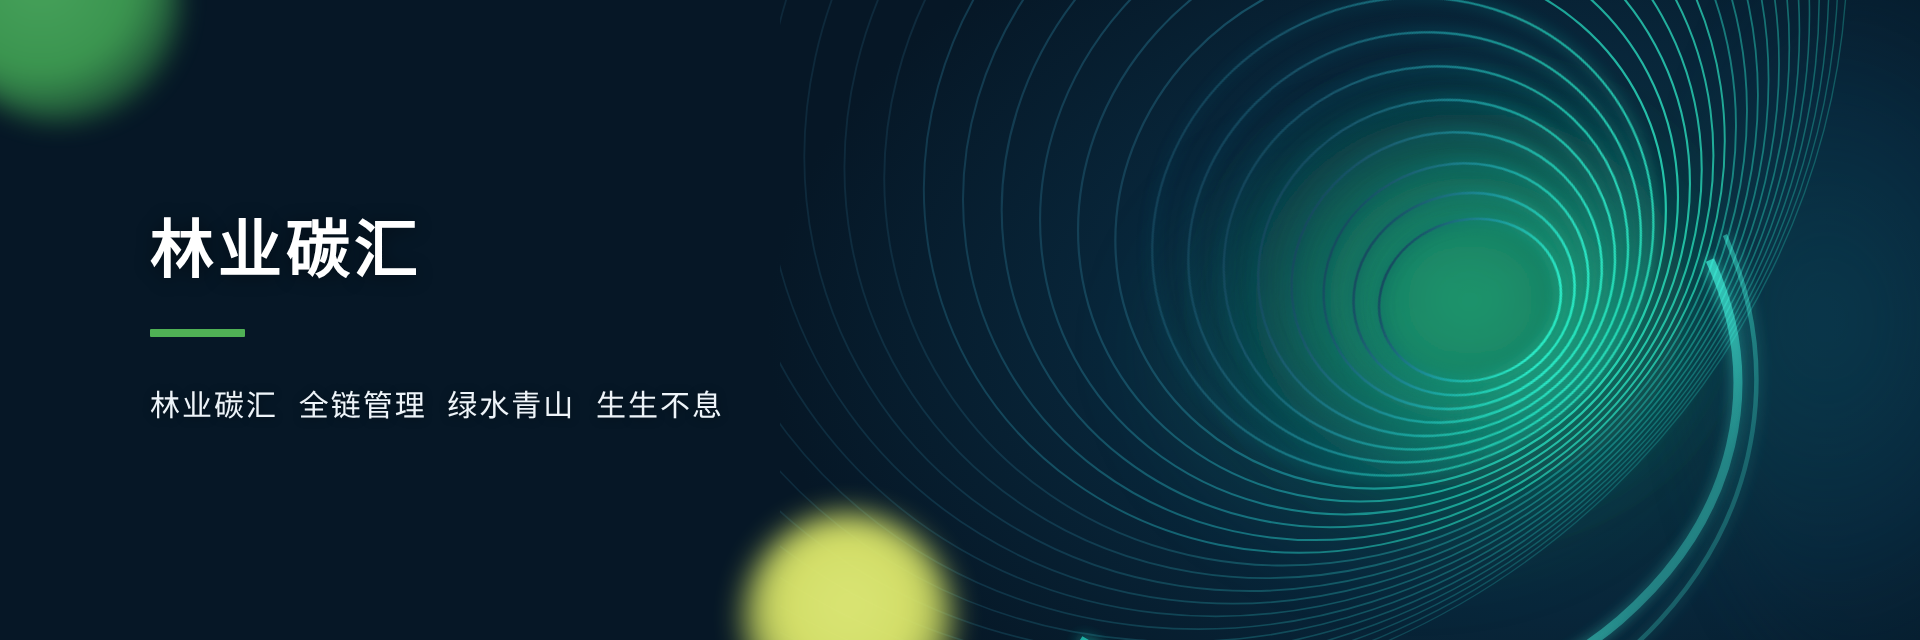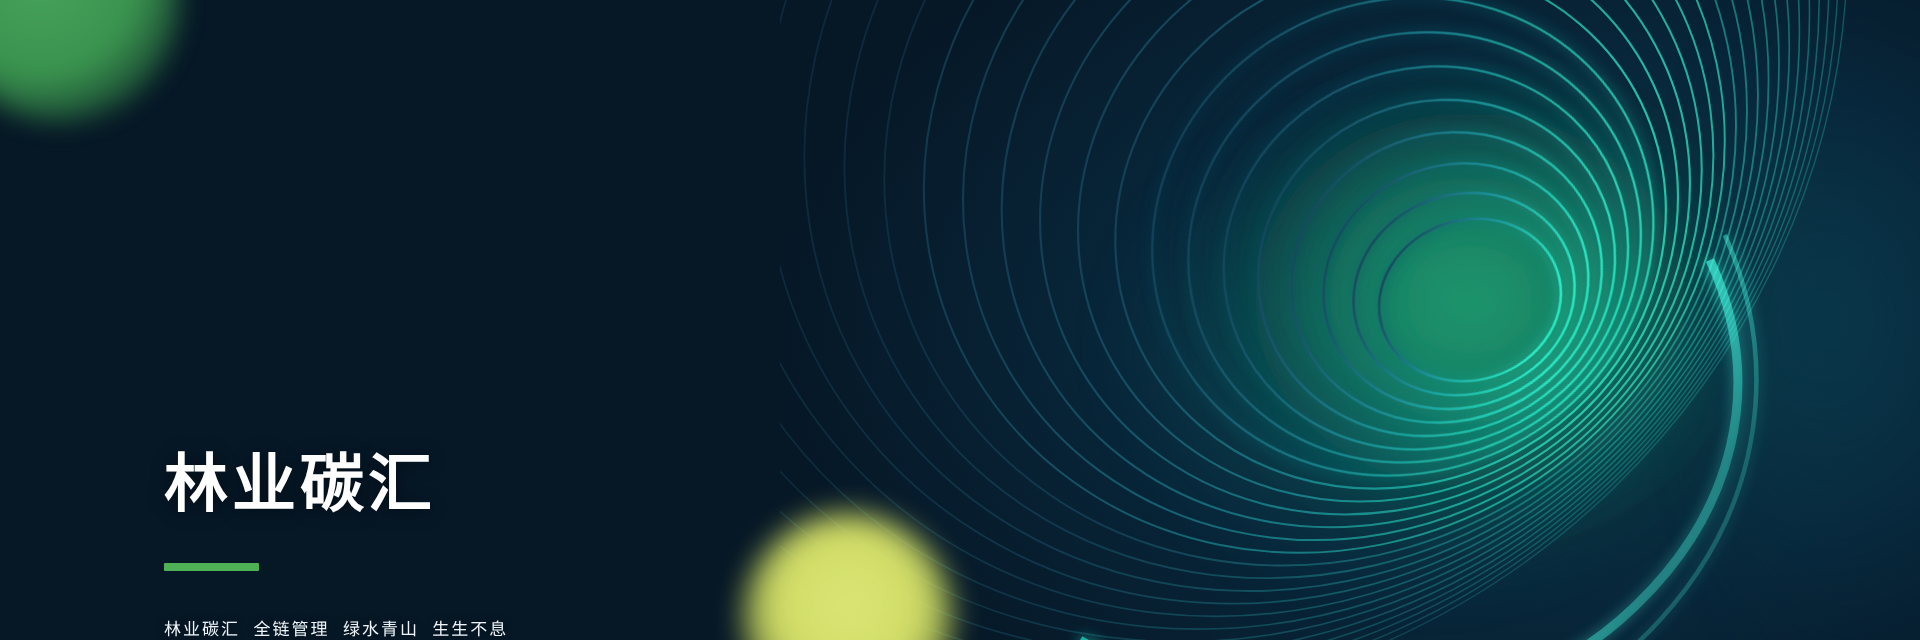--- a/index.html
+++ b/index.html
@@ -54,23 +54,23 @@
   #vortex {
     position:absolute;
     left:780px; top:-260px;
     width:1180px; height:1180px;
     pointer-events:none;
   }
 
   
   #content {
     position:absolute;
-    left:164px; top:0;
+    left:150px; top:0;
     height:640px;
-    display:flex; flex-direction:column; justify-content:flex-end;
+    display:flex; flex-direction:column; justify-content:center;
     z-index:6;
   }
   #main-title {
     font-size:64px; font-weight:700; color:#ffffff;
     letter-spacing:4px; line-height:1.1;
     text-shadow:0 2px 18px rgba(0,0,0,0.45);
   }
   #sub-title {
     font-size:55px; font-weight:700; color:#f2f7fb;
     letter-spacing:2px; line-height:1.16;
@@ -78,21 +78,21 @@
     text-shadow:0 2px 18px rgba(0,0,0,0.45);
   }
   #divider {
     width:95px; height:8px;
     background:#4fb155;
     margin-top:44px;
     border-radius:1px;
   }
   #tagline {
     margin-top:44px;
-    font-size:17px; font-weight:400; color:#eef4f9;
+    font-size:30px; font-weight:400; color:#eef4f9;
     letter-spacing:2px;
     white-space:pre;
     text-shadow:0 1px 10px rgba(0,0,0,0.4);
   }
 </style>
 </head>
 <body>
 
 <div id="banner">
 

